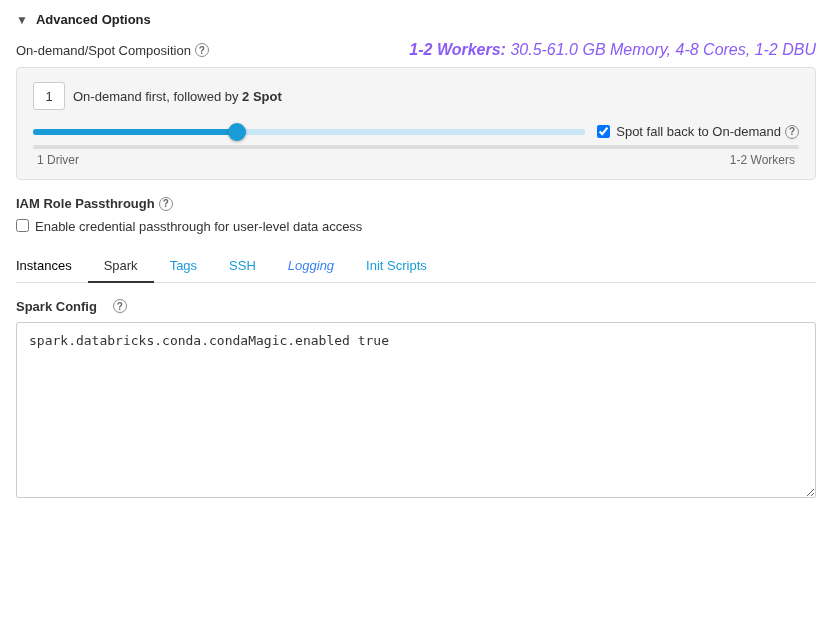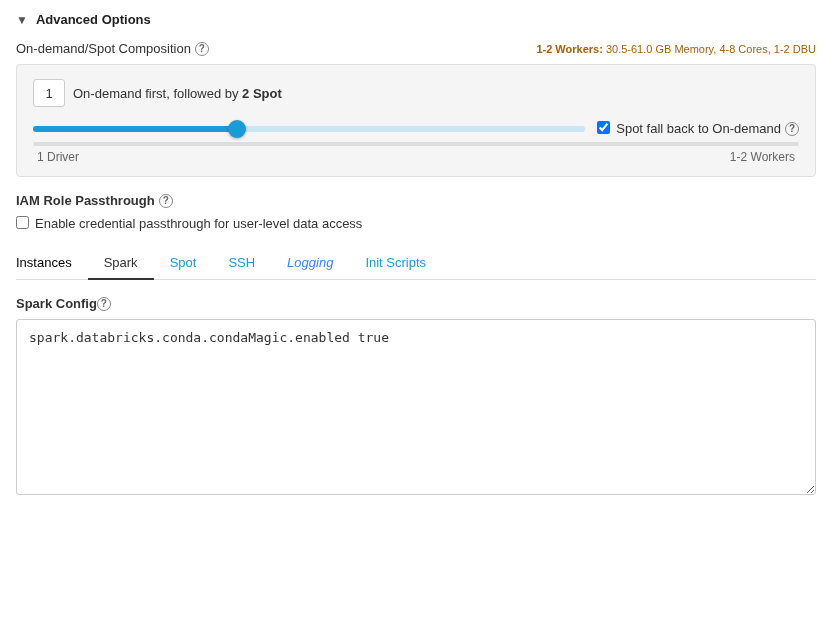--- a/index.html
+++ b/index.html
@@ -37,22 +37,23 @@
 
     .composition-label {
       font-size: 13px;
       font-weight: 500;
       display: flex;
       align-items: center;
       gap: 4px;
     }
 
     .worker-info {
-      font-size: 11px;
-      color: #a16207;
+      font-size: 16px;
+      color: #8b5cf6;
+      font-style: italic;
     }
 
     .worker-info strong {
       font-weight: 600;
     }
 
     .slider-box {
       background: #f5f5f5;
       border: 1px solid #e0e0e0;
       border-radius: 4px;
@@ -138,21 +139,21 @@
     .slider-track-bottom {
       height: 4px;
       background: #ddd;
       border-radius: 2px;
       margin-top: 4px;
       width: 100%;
     }
 
     .spot-fallback {
       display: flex;
-      align-items: flex-start;
+      align-items: center;
       gap: 6px;
       white-space: nowrap;
     }
 
     .spot-fallback input[type="checkbox"] {
       width: 13px;
       height: 13px;
     }
 
     .spot-fallback-label {
@@ -246,22 +247,22 @@
 
     .tab-item:first-child {
       padding-left: 0;
     }
 
     
     .spark-config-label {
       font-size: 13px;
       font-weight: 600;
       display: flex;
-      align-items: center;
-      gap: 0;
+      align-items: flex-start;
+      gap: 16px;
       margin-bottom: 8px;
     }
 
     .spark-config-textarea {
       width: 100%;
       height: 176px;
       border: 1px solid #ccc;
       border-radius: 3px;
       padding: 10px 12px;
       font-size: 13px;
@@ -330,21 +331,21 @@
   <div class="iam-checkbox-row">
     <input type="checkbox" style="">
     <label class="iam-checkbox-label">Enable credential passthrough for user-level data access</label>
   </div>
 </div>
 
 <div class="tabs-container">
   <ul class="tabs-list">
     <li class="tab-item" style="color:#000000;">Instances</li>
     <li class="tab-item active" style="color:#333;">Spark</li>
-    <li class="tab-item" style="color:#1a9bd7;">Spot</li>
+    <li class="tab-item" style="color:#1a9bd7;">Tags</li>
     <li class="tab-item" style="color:#1a9bd7;">SSH</li>
     <li class="tab-item" style="color:#3b82f6;font-style:italic;">Logging</li>
     <li class="tab-item" style="color:#1a9bd7;">Init Scripts</li>
   </ul>
 </div>
 
 <div>
   <div class="spark-config-label">
     <span>Spark Config</span>
     <span class="help-icon">?</span>

